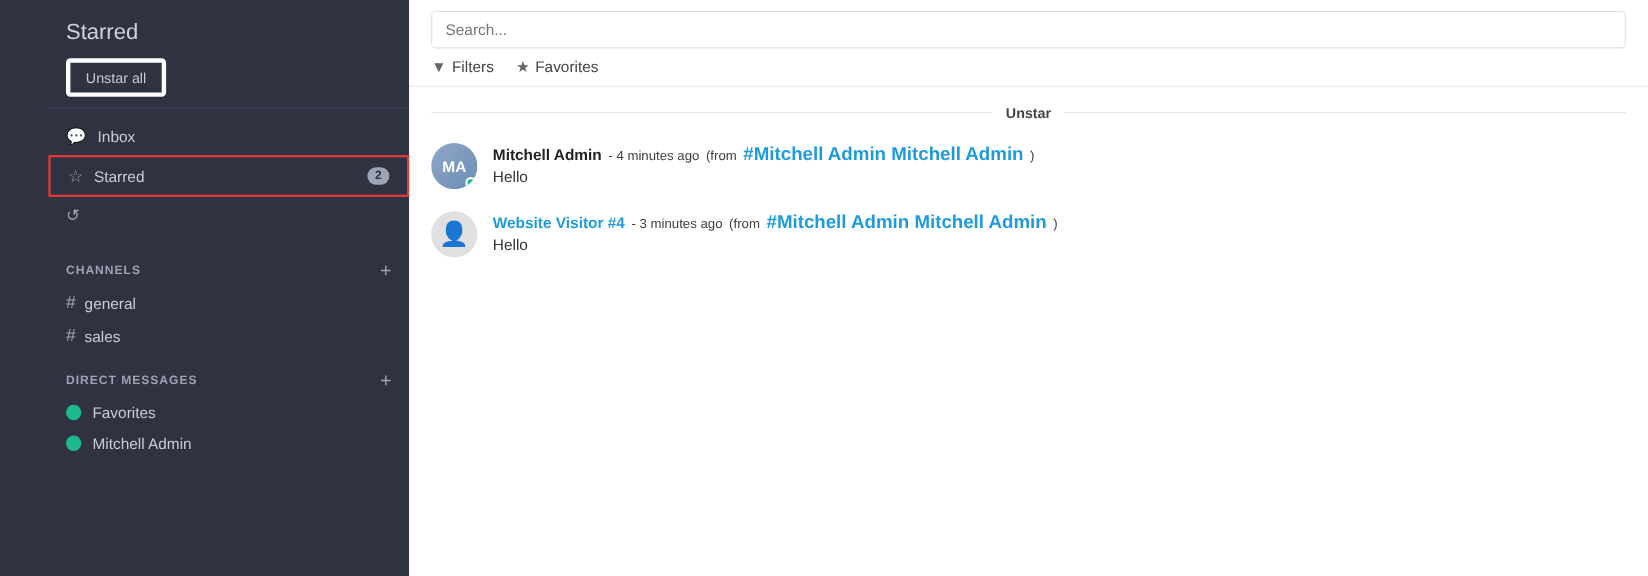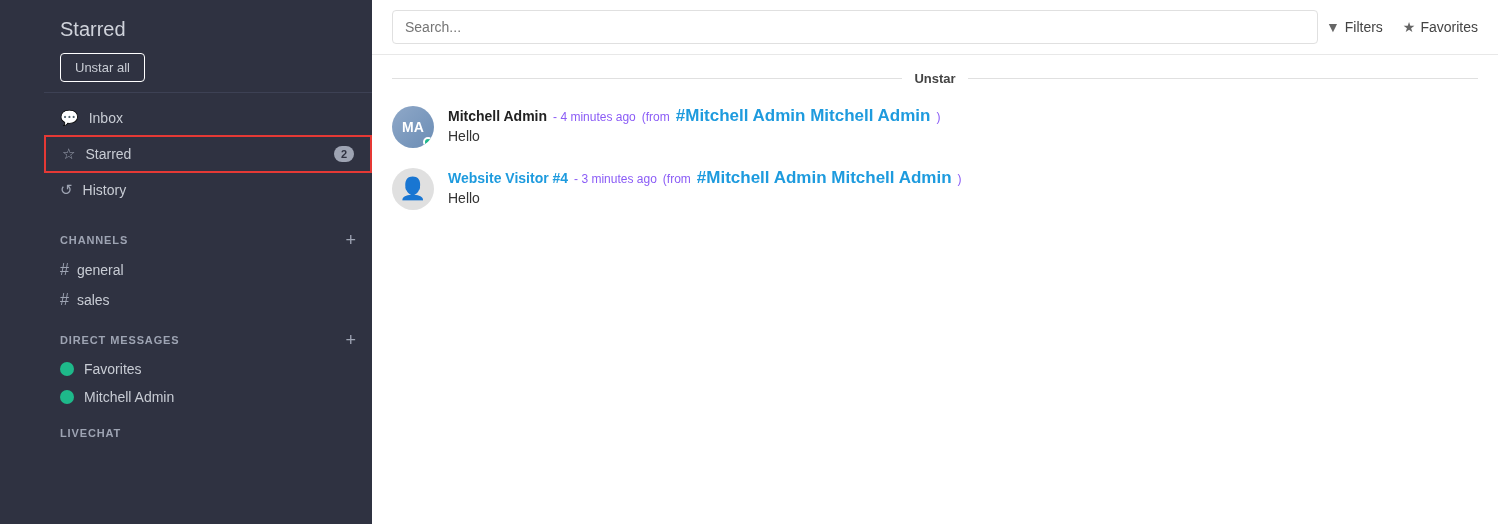--- a/index.html
+++ b/index.html
@@ -24,21 +24,21 @@
 
     .sidebar-title {
       font-size: 20px;
       font-weight: 400;
       color: #d0d3db;
       margin-bottom: 12px;
     }
 
     .unstar-btn {
       background: transparent;
-      border: 1px solid #ffffff;
+      border: 4px solid #ffffff;
       color: #c8ccd4;
       border-radius: 4px;
       padding: 6px 14px;
       font-size: 13px;
       cursor: pointer;
     }
 
     .sidebar-nav {
       padding: 8px 0;
     }
@@ -144,21 +144,21 @@
       flex: 1;
       display: flex;
       flex-direction: column;
       background: #fff;
     }
 
     .main-topbar {
       padding: 10px 20px;
       border-bottom: 1px solid #e8e8e8;
       display: flex;
-      flex-direction: row;
+      flex-direction: column;
       gap: 8px;
     }
 
     .search-input {
       width: 100%;
       padding: 8px 12px;
       border: 1px solid #e0e0e0;
       border-radius: 4px;
       font-size: 14px;
       color: #aaa;
@@ -259,21 +259,21 @@
 
     .msg-author {
       font-weight: 700;
       font-size: 14px;
       color: #222;
     }
     .msg-author.link { color: #1e9bde; cursor: pointer; }
 
     .msg-meta {
       font-size: 12px;
-      color: #8b5cf6;
+      color: #404040;
     }
 
     .msg-from-link {
       color: #1e9bde;
       font-weight: 600;
       font-size: 17px;
     }
 
     .msg-text {
       font-size: 14px;
@@ -311,21 +311,20 @@
     <span class="nav-label">Inbox</span>
 
   </div>
         <div class="nav-item active">
     <span class="nav-icon">☆</span>
     <span class="nav-label">Starred</span>
     <span class="nav-badge">2</span>
   </div>
         <div class="nav-item">
     <span class="nav-icon">↺</span>
-    <span class="nav-label">History</span>
 
   </div>
       </div>
   </div>
 
   <div class="section-header">
     <span>CHANNELS</span>
     <button class="add-btn">+</button>
   </div>
   <div id="channels-container">
@@ -347,23 +346,20 @@
       <div class="dm-item">
     <span class="dm-avatar" style="background:#1eb98a;"></span>
     <span>Favorites</span>
   </div>
       <div class="dm-item">
     <span class="dm-avatar" style="background:#1eb98a;"></span>
     <span>Mitchell Admin</span>
   </div>
     </div>
 
-  <div class="livechat-header">
-    <span>LIVECHAT</span>
-  </div>
 </div>
 
 <div class="main">
   <div class="main-topbar">
     <input class="search-input" type="text" placeholder="Search..." style="">
     <div class="filter-row">
       <button class="filter-btn">
         <span class="icon">▼</span>
         <span>Filters</span>
       </button>

